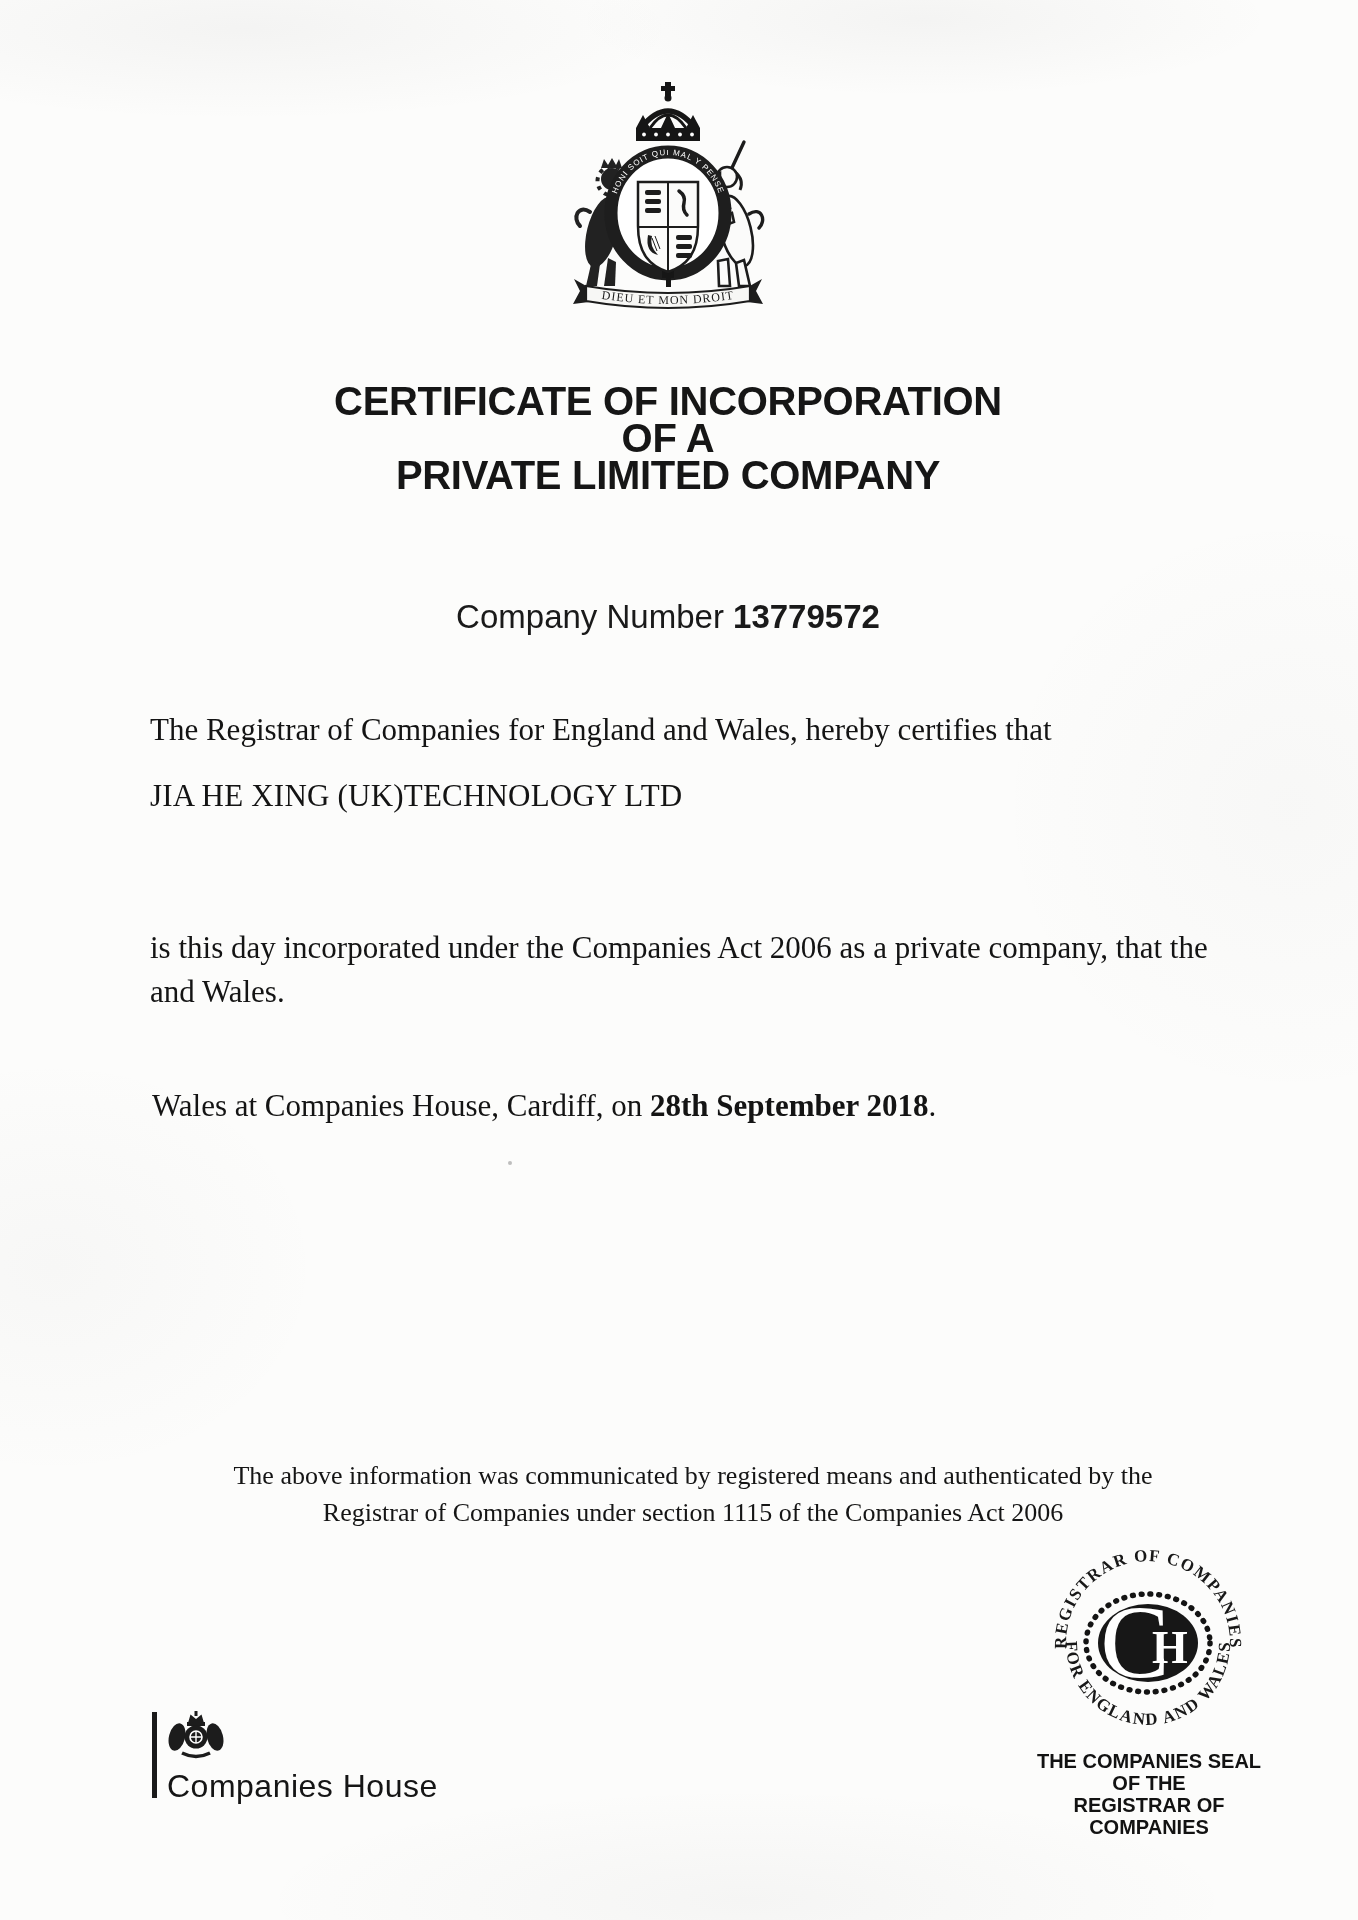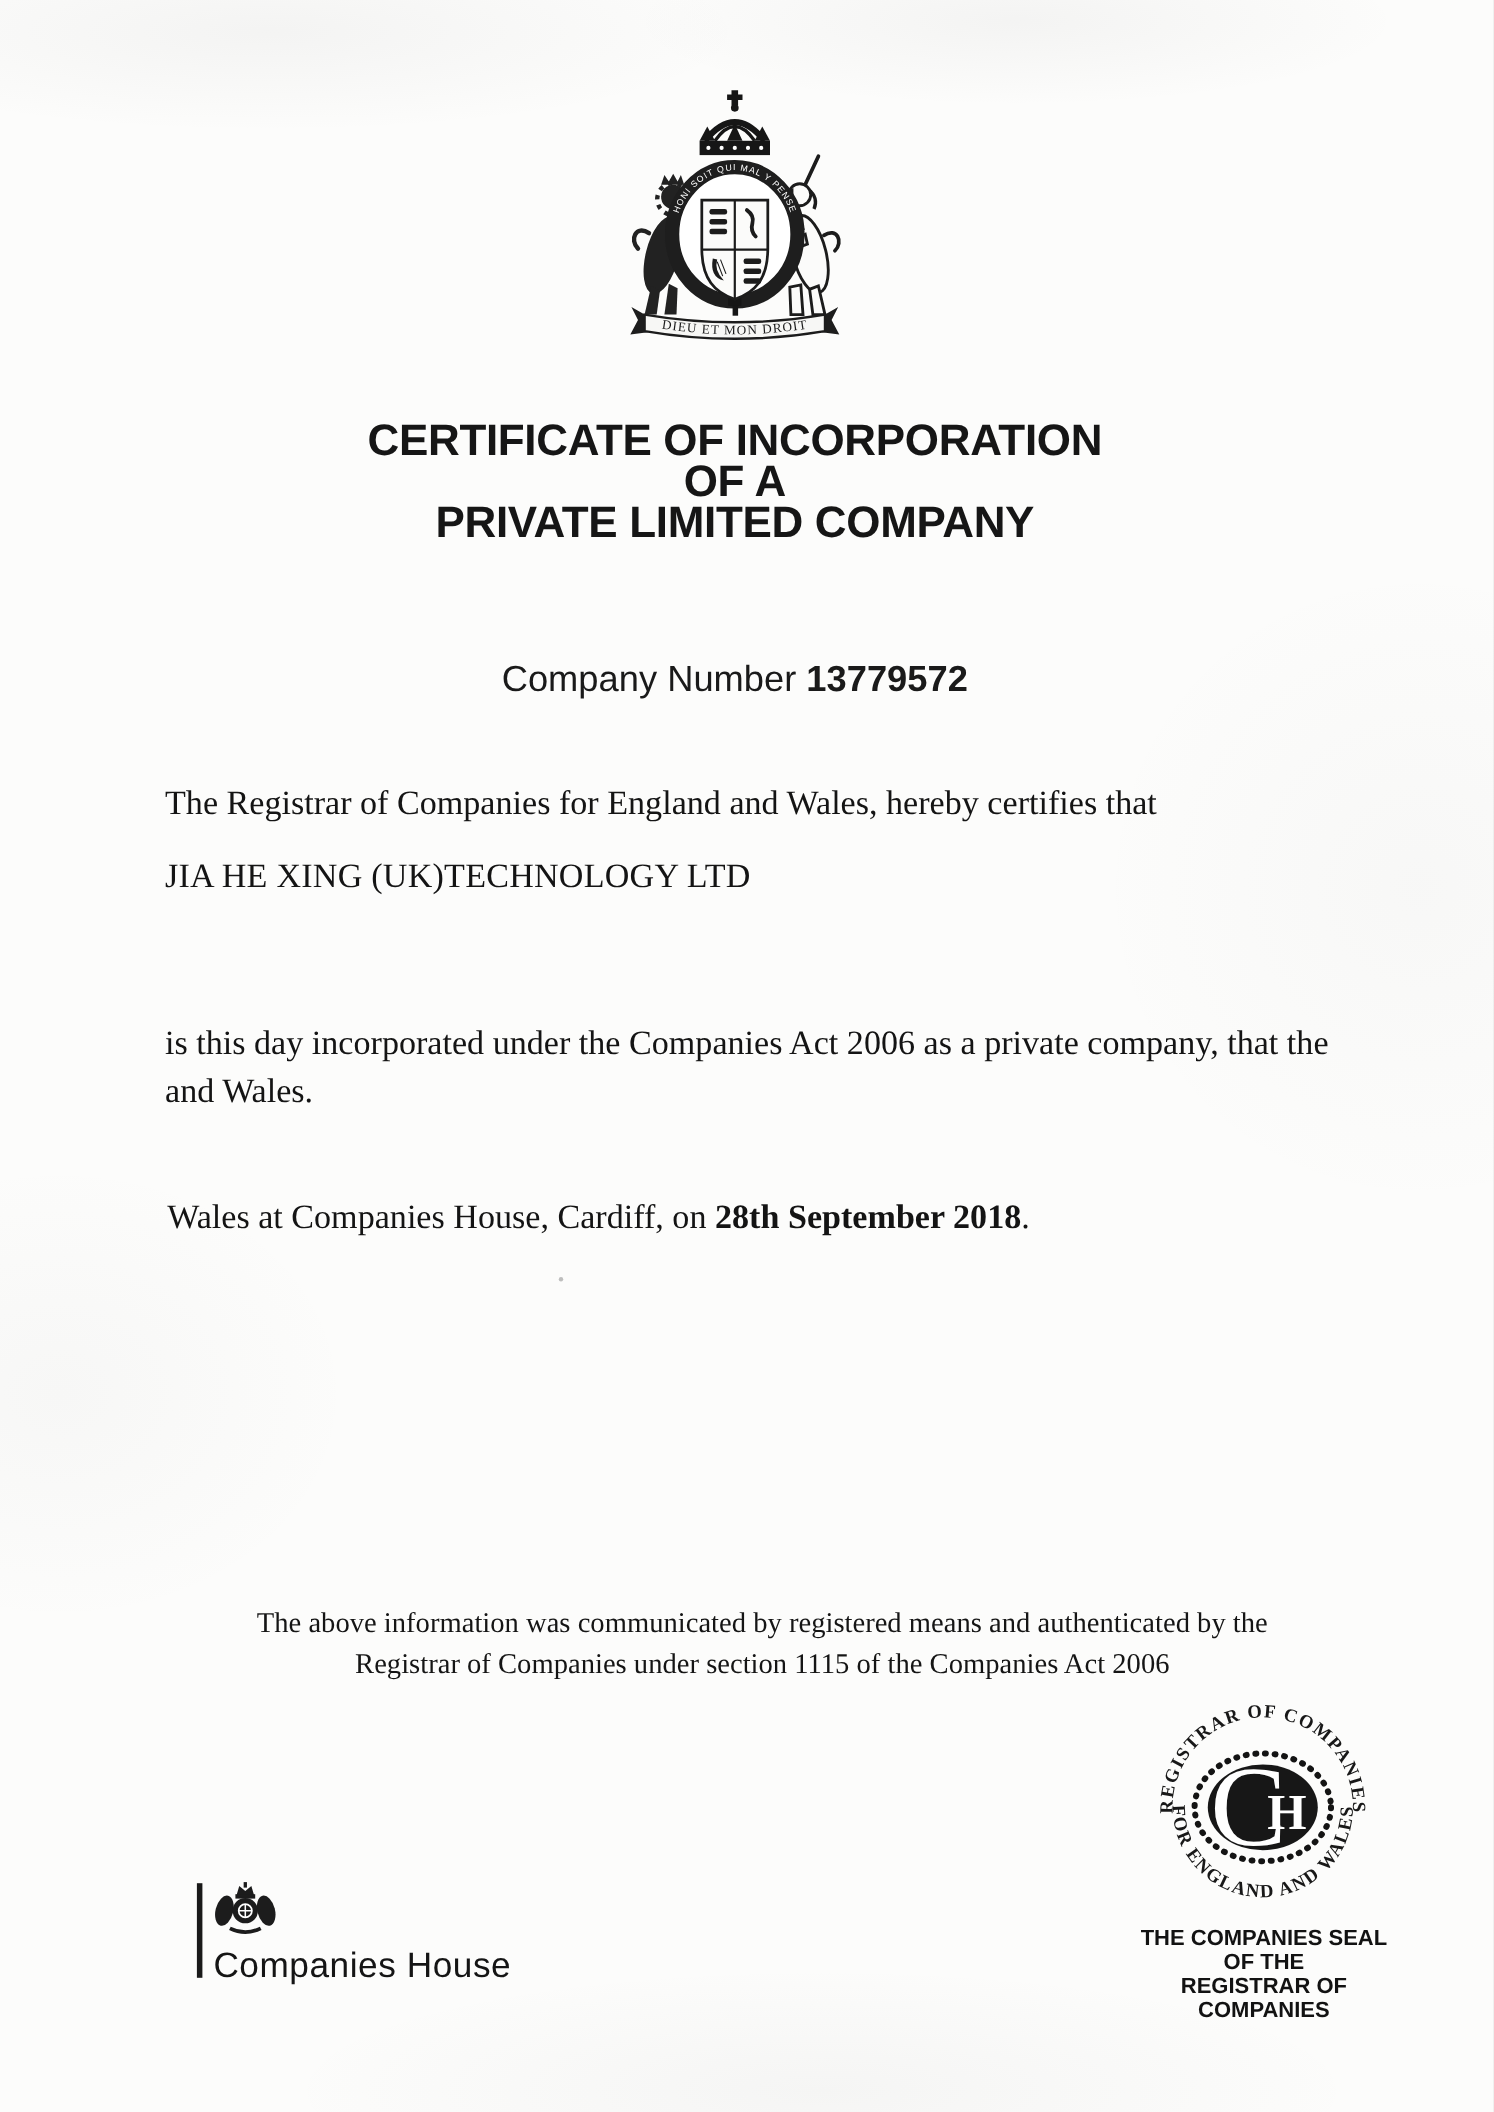--- a/index.html
+++ b/index.html
@@ -58,21 +58,21 @@
 
   
   .seal-block { position:absolute; left:1031px; top:1546px; width:236px; }
   .seal-caption {
     margin-top:4px; text-align:center;
     font-family:"Liberation Sans", sans-serif;
     font-weight:700; font-size:20px; line-height:22px; color:#121212;
   }
 
   
-  .ch-logo { position:absolute; left:179px; top:1700px; display:flex; }
+  .ch-logo { position:absolute; left:152px; top:1700px; display:flex; }
   .ch-bar  { width:5px; height:86px; margin-top:12px; background:#1a1a1a; }
   .ch-col  { margin-left:10px; display:flex; flex-direction:column; }
   .ch-crest{ margin-top:10px; width:58px; height:52px; }
   .ch-wordmark {
     margin-top:6px;
     font-family:"Liberation Sans", sans-serif;
     font-size:32px; letter-spacing:0.5px; color:#151515;
   }
 
   svg text { user-select:none; }

